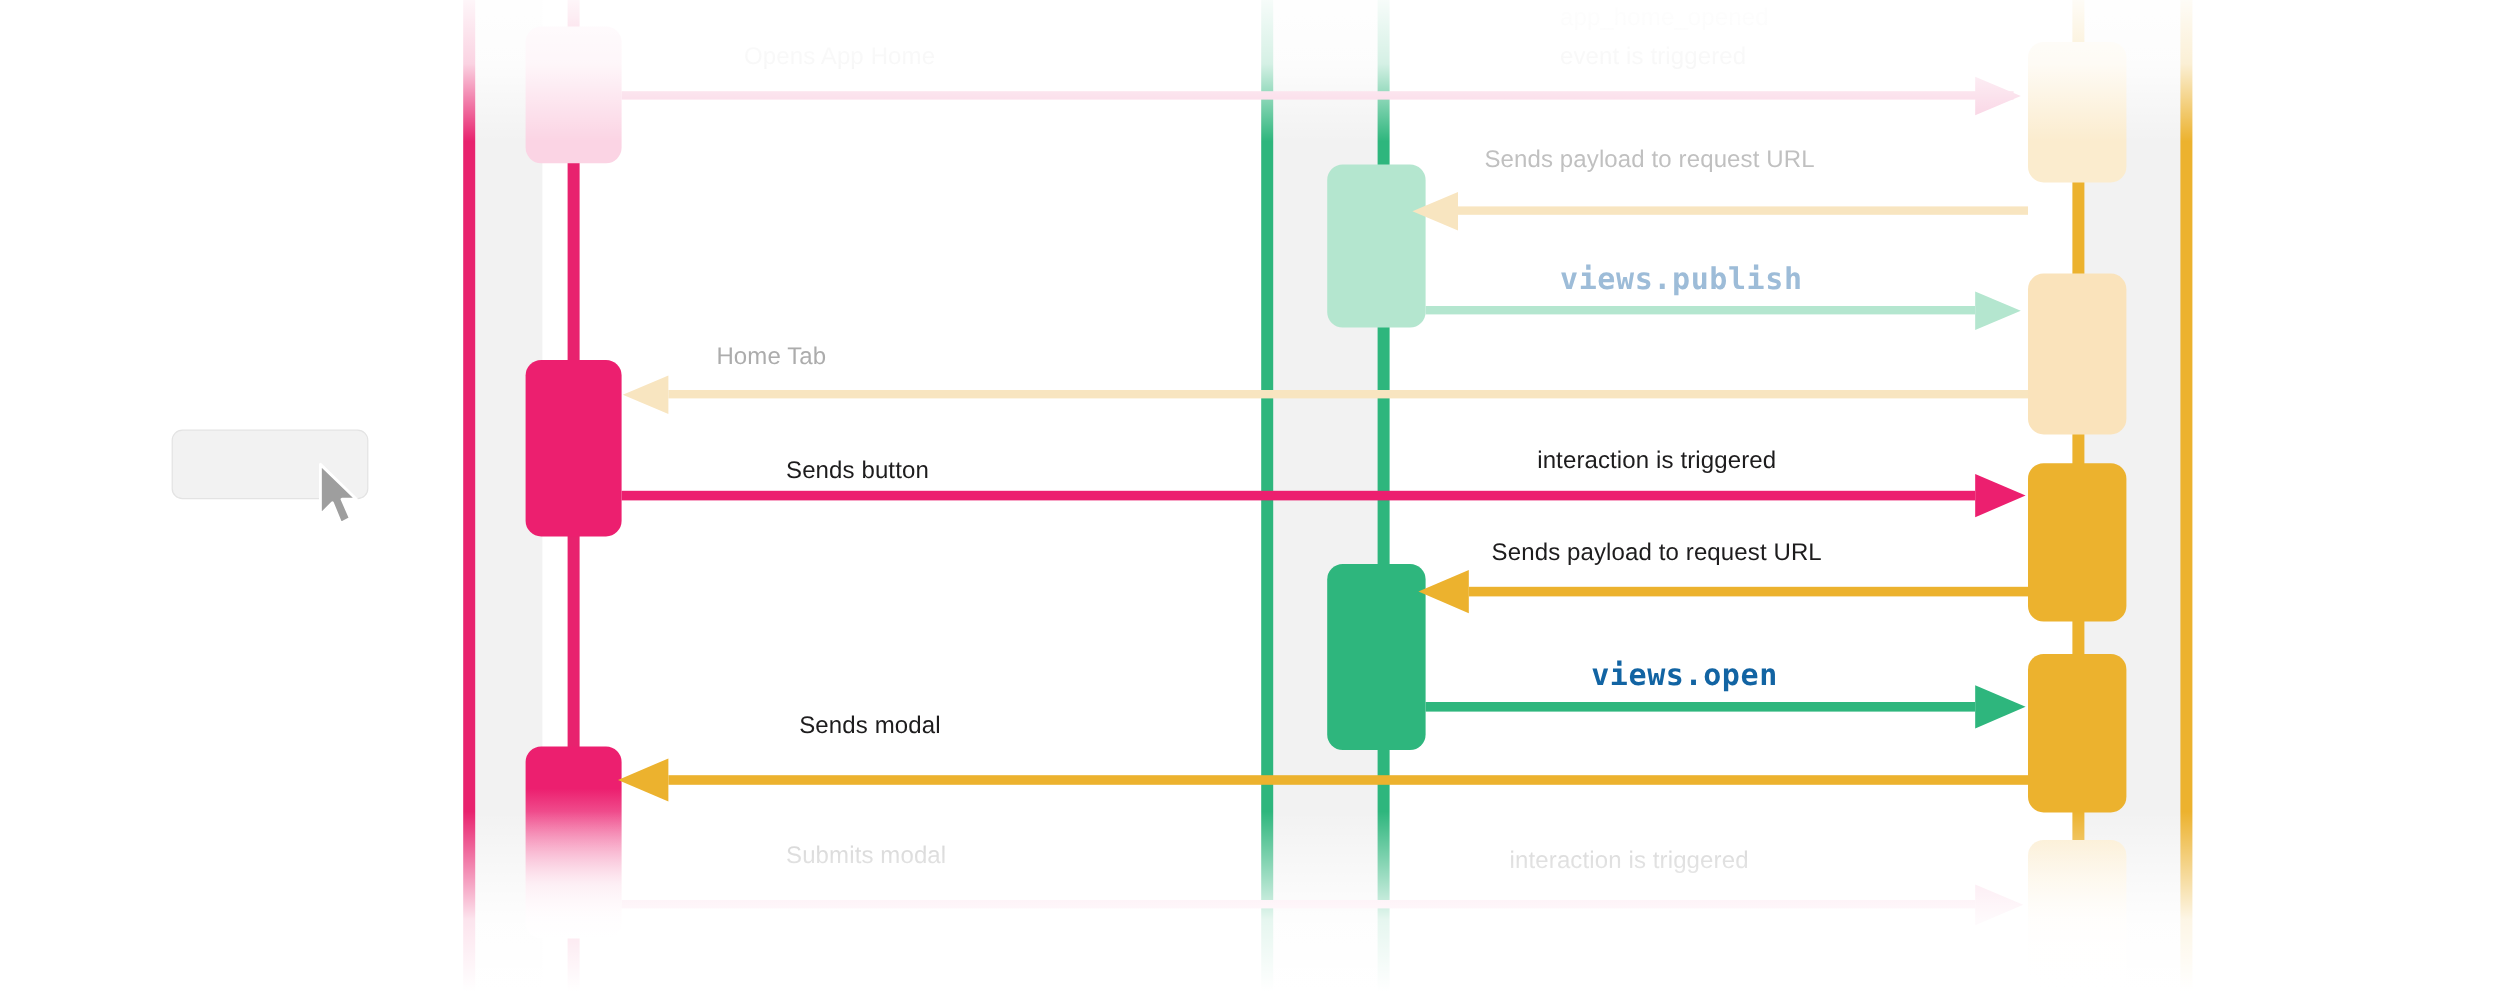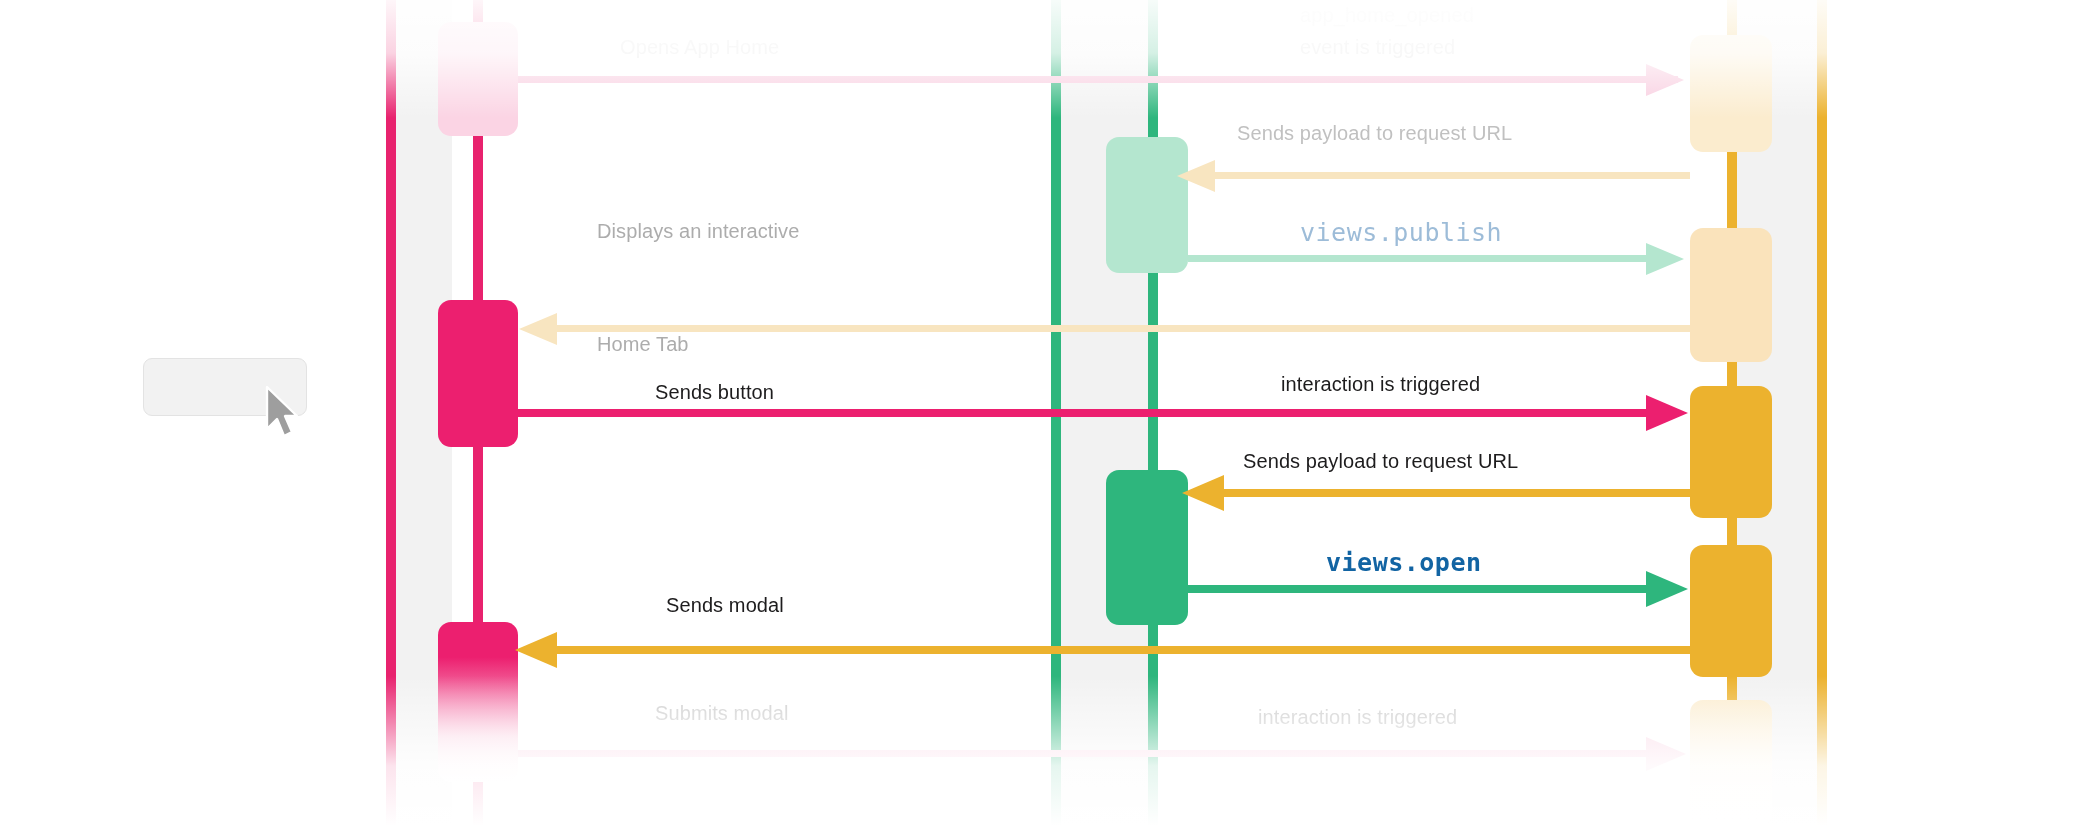--- a/index.html
+++ b/index.html
@@ -30,21 +30,21 @@
   .msgline{position:absolute;height:7px;}
   .msglabel{
     position:absolute;white-space:nowrap;font-size:20px;letter-spacing:.1px;
   }
   .msglabel.grey{color:#8d8d8d;}
   .msglabel.dark{color:#1d1c1d;}
   .msglabel.mono{
     font-family:"DejaVu Sans Mono","Liberation Mono",monospace;
     color:#1264a3;font-size:25px;font-weight:700;letter-spacing:.5px;
   }
-  .msglabel.mono.faded{color:#9dbcd8;font-weight:400;}
+  .msglabel.mono.faded{color:#9dbcd8;font-weight:700;}
   .arrowhead{position:absolute;width:0;height:0;}
 
   
   .fade-top{
     position:absolute;left:0;right:0;top:0;height:118px;
     background:linear-gradient(to bottom,rgba(255,255,255,.96) 0%,rgba(255,255,255,.80) 45%,rgba(255,255,255,0) 100%);
     pointer-events:none;
   }
   .fade-bottom{
     position:absolute;left:0;right:0;bottom:0;height:150px;
@@ -99,22 +99,21 @@
   <div class="msglabel grey" style="left:1300px;top:36px;opacity:.30;">event is triggered</div>
 
   <div class="msglabel grey" style="left:1237px;top:122px;opacity:.55;">Sends payload to request URL</div>
   <div class="msgline" style="left:1215px;top:172px;width:475px;background:#f8e5c0;"></div>
   <div class="arrowhead" style="left:1177px;top:160px;border-top:16px solid transparent;border-bottom:16px solid transparent;border-right:38px solid #f8e5c0;"></div>
 
   <div class="msglabel mono faded" style="left:1300px;top:218px;">views.publish</div>
   <div class="msgline" style="left:1188px;top:255px;width:458px;background:#b4e6cf;"></div>
   <div class="arrowhead" style="left:1646px;top:243px;border-top:16px solid transparent;border-bottom:16px solid transparent;border-left:38px solid #b4e6cf;"></div>
 
-  <div class="msglabel grey" style="left:597px;top:220px;opacity:.72;">Displays an interactive</div>
-  <div class="msglabel grey" style="left:597px;top:286px;opacity:.72;margin-top:47px;">Home Tab</div>
+  <div class="msglabel grey" style="left:597px;top:286px;opacity:.72;">Home Tab</div>
   <div class="msgline" style="left:557px;top:325px;width:1133px;background:#f8e5c0;"></div>
   <div class="arrowhead" style="left:519px;top:313px;border-top:16px solid transparent;border-bottom:16px solid transparent;border-right:38px solid #f8e5c0;"></div>
 
   <div class="msglabel dark" style="left:655px;top:381px;">Sends button</div>
   <div class="msglabel dark" style="left:1281px;top:373px;">interaction is triggered</div>
   <div class="msgline" style="left:518px;top:409px;width:1128px;background:#ec1f6f;height:8px;"></div>
   <div class="arrowhead" style="left:1646px;top:395px;border-top:18px solid transparent;border-bottom:18px solid transparent;border-left:42px solid #ec1f6f;"></div>
 
   <div class="msglabel dark" style="left:1243px;top:450px;">Sends payload to request URL</div>
   <div class="msgline" style="left:1224px;top:489px;width:466px;background:#ecb22e;height:8px;"></div>

